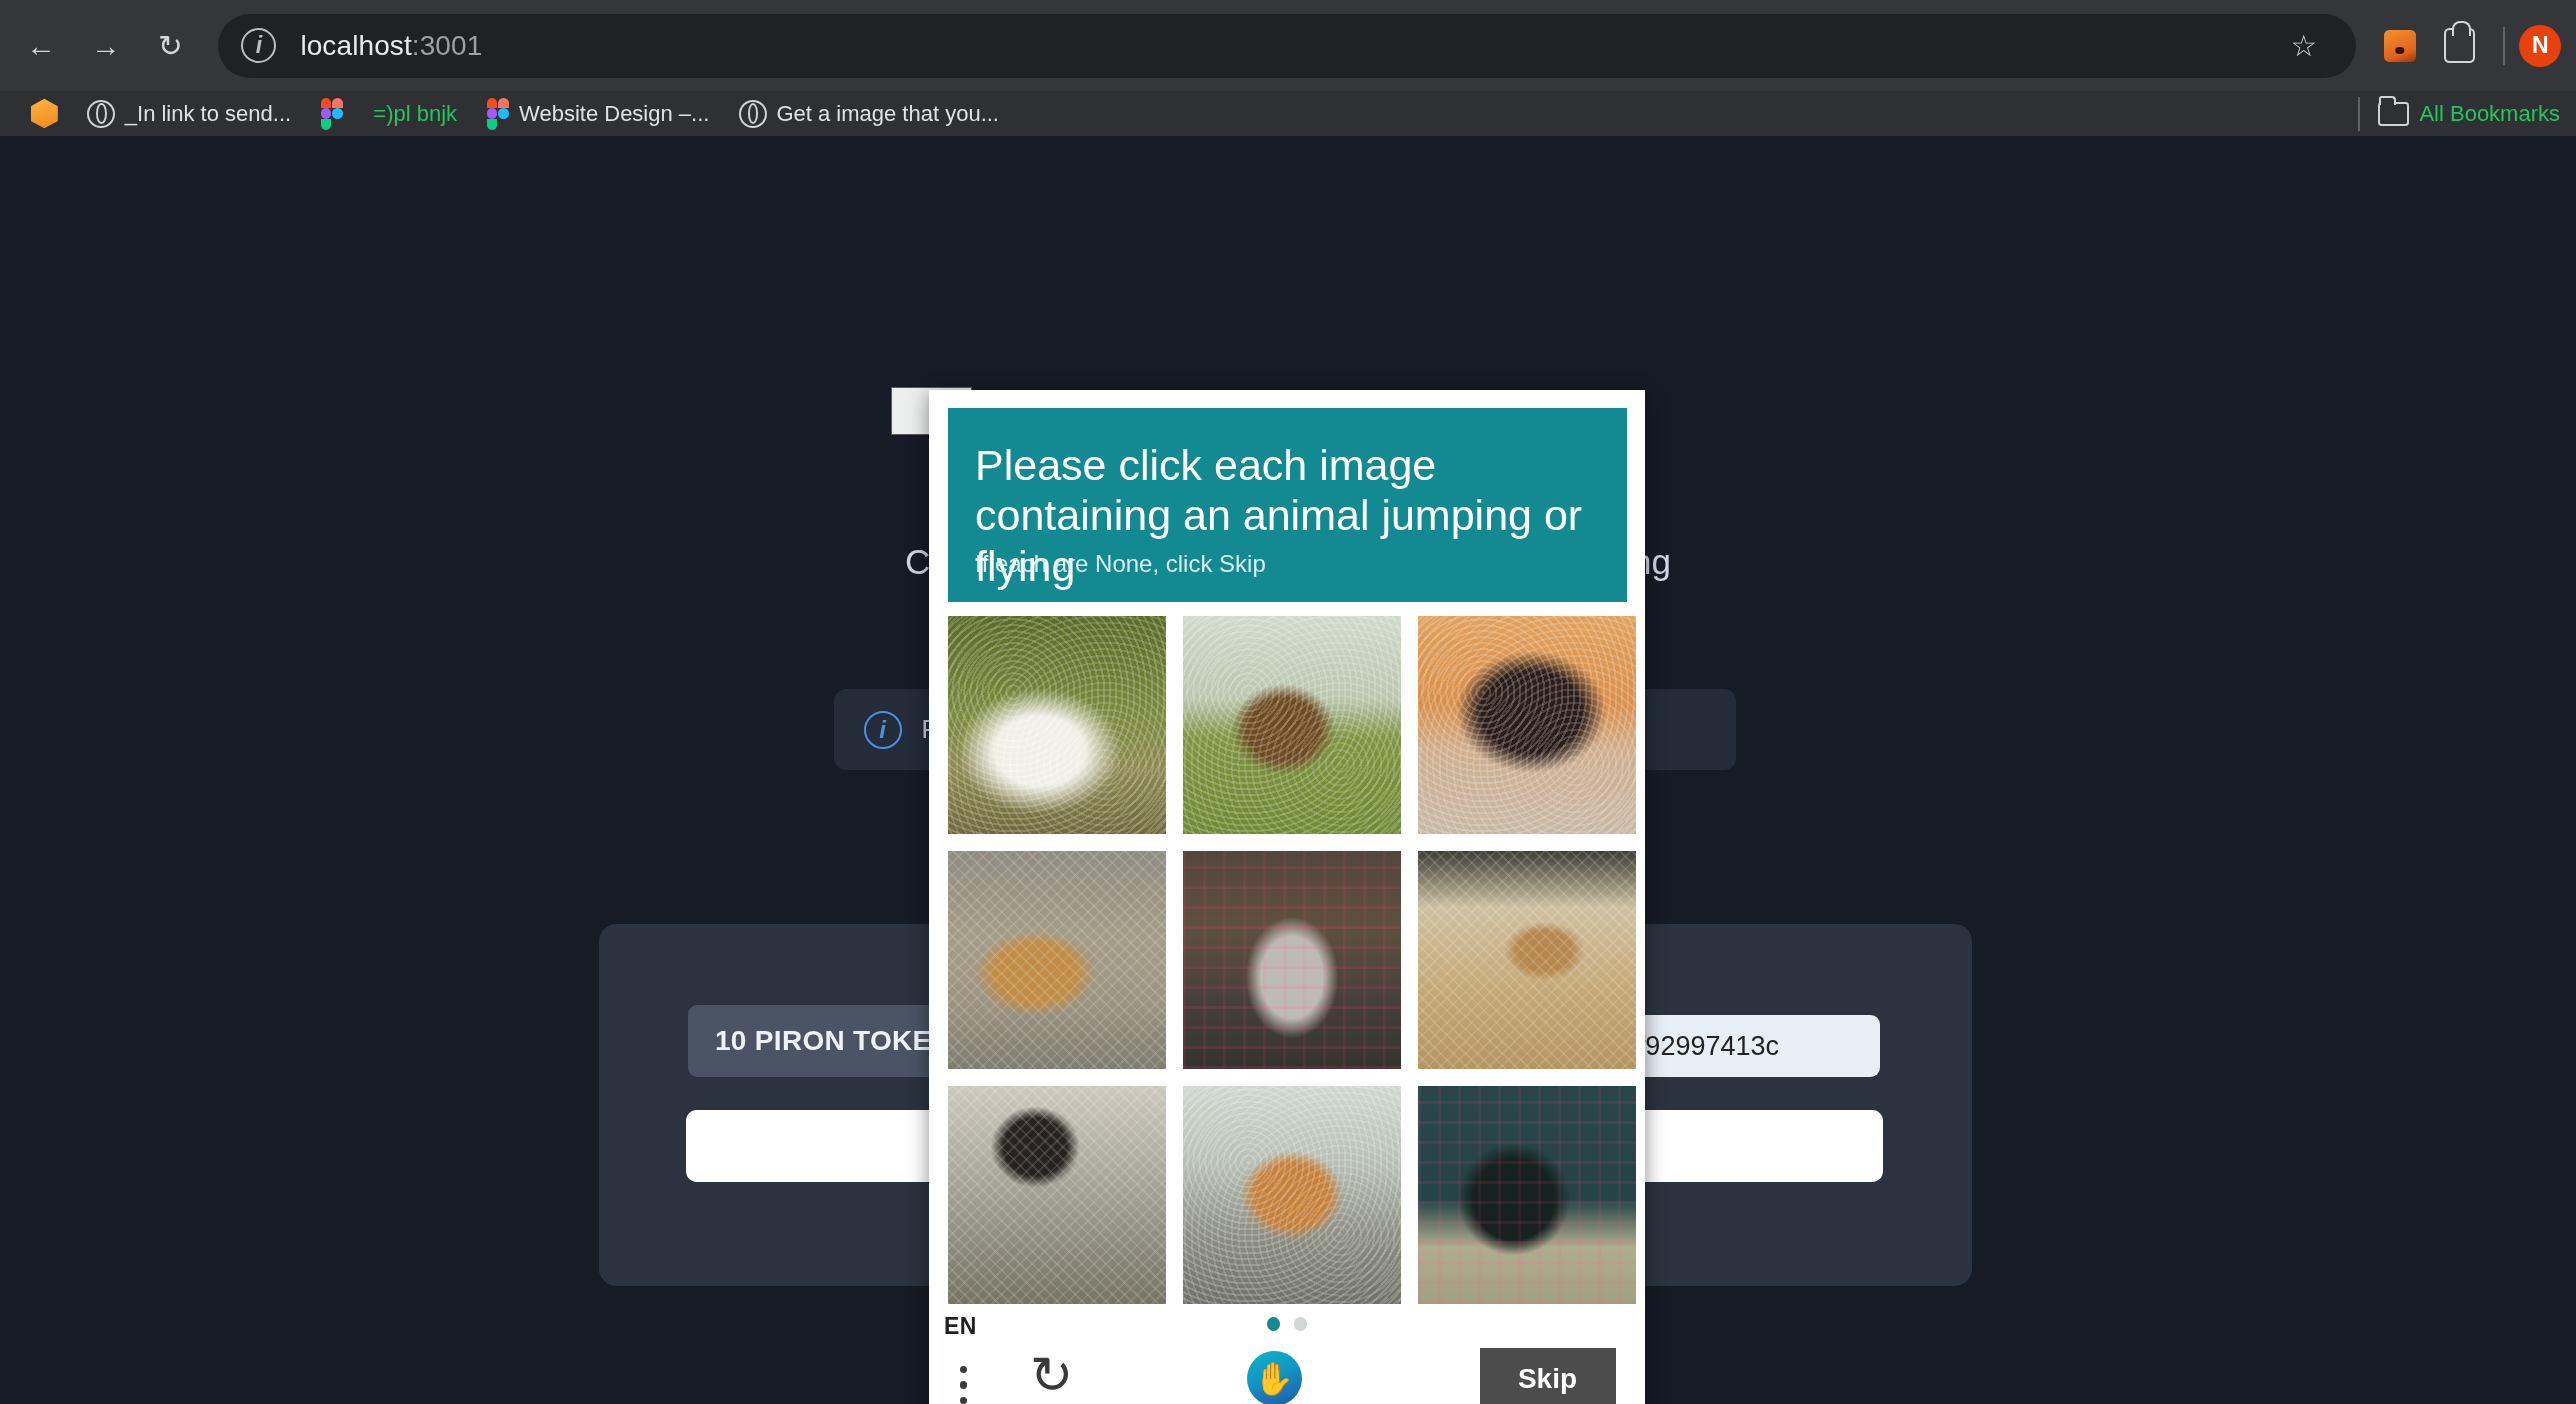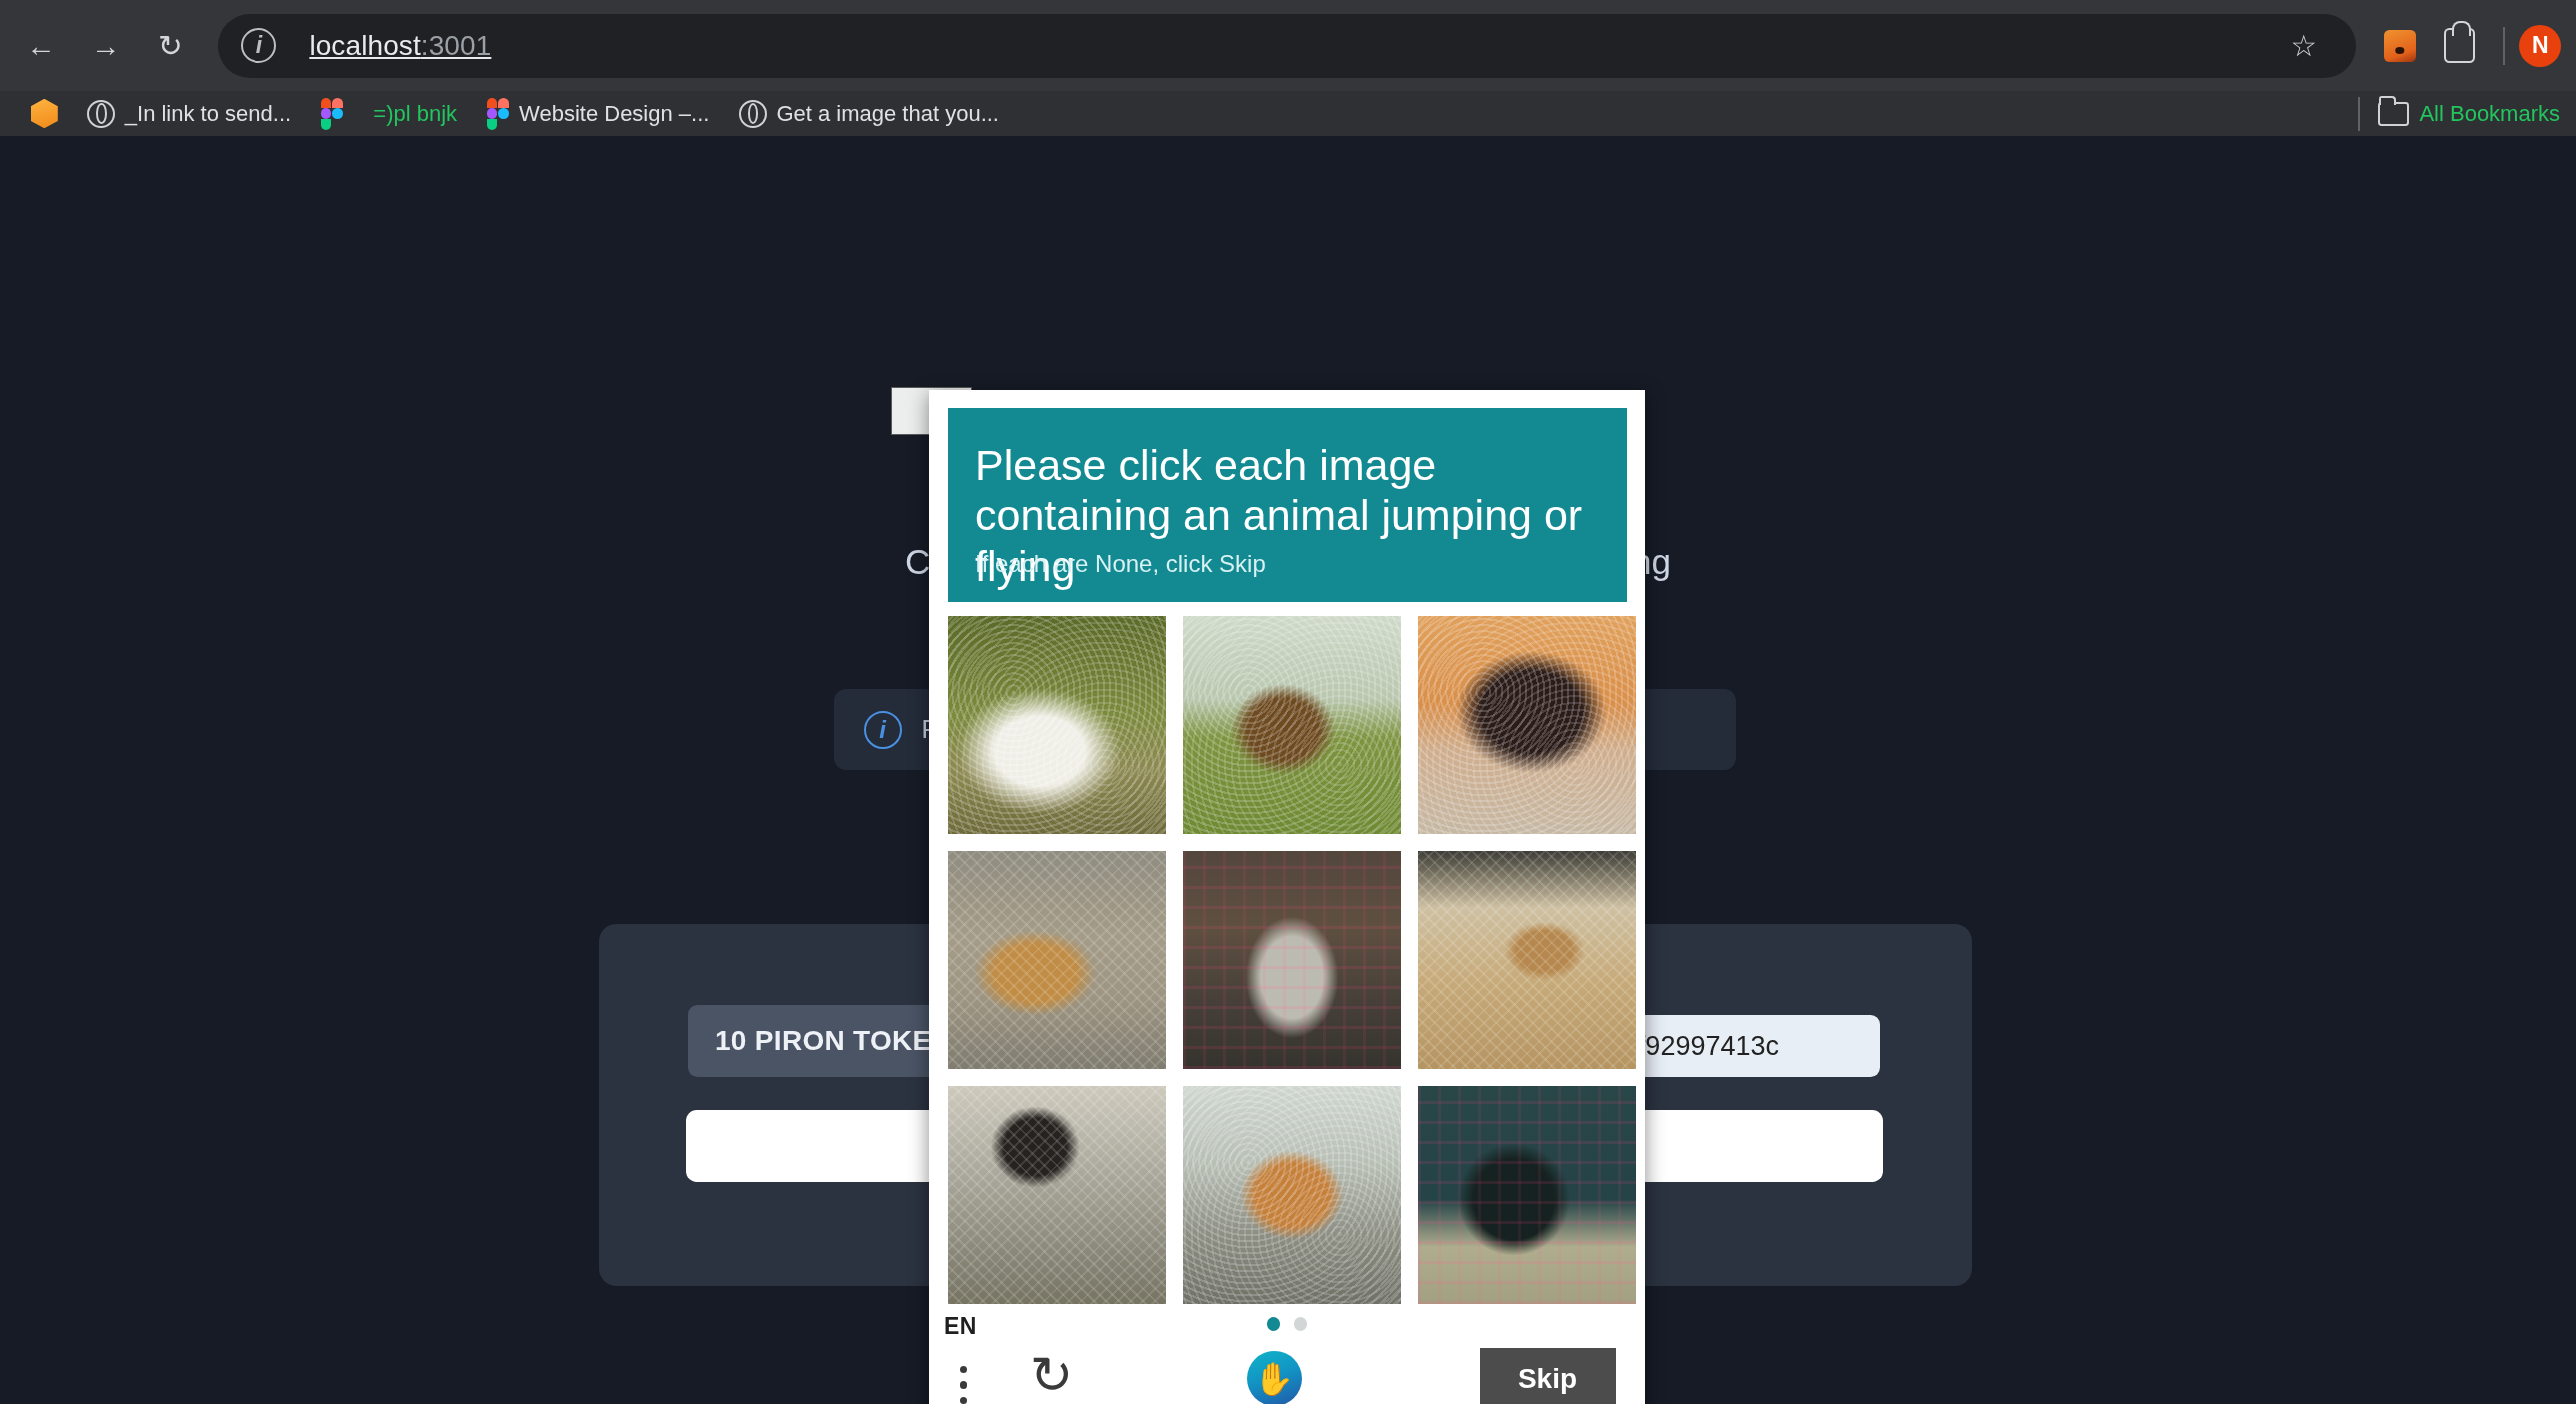--- a/index.html
+++ b/index.html
@@ -30,22 +30,22 @@
     display: flex; align-items: center; padding: 0 23px;
   }
   .omni-info {
     width: 35px; height: 35px; border-radius: 50%;
     border: 2px solid #bdbec0; color: #bdbec0;
     display: flex; align-items: center; justify-content: center;
     font-size: 23px; font-weight: bold; font-style: italic;
     flex: 0 0 auto;
   }
   .omni-url {
-    margin-left: 33px; color: #e8eaed; font-size: 28px;
-    letter-spacing: 0.1px; white-space: nowrap; text-decoration: underline;
+    margin-left: 24px; color: #e8eaed; font-size: 28px;
+    letter-spacing: 0.1px; white-space: nowrap;
   }
   .omni-url .host { color: #e8eaed; }
   .omni-url .port { color: #9aa0a6; }
   .omni-star {
     width: 58px; height: 58px; margin-left: auto;
     display: flex; align-items: center; justify-content: center;
     color: #d4d5d7; font-size: 29.5px;
   }
   .chrome-right { display: flex; align-items: center; gap: 4px; padding-right: 14.8px; }
   .ext-icon {

